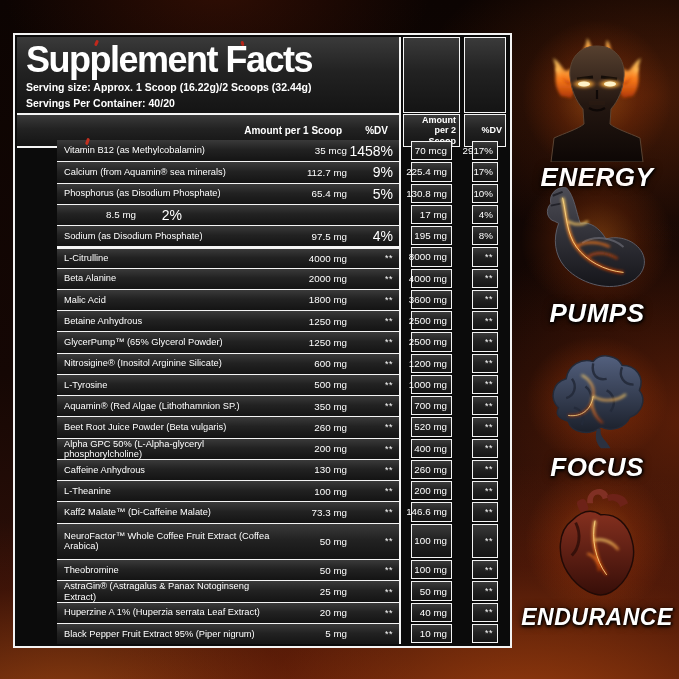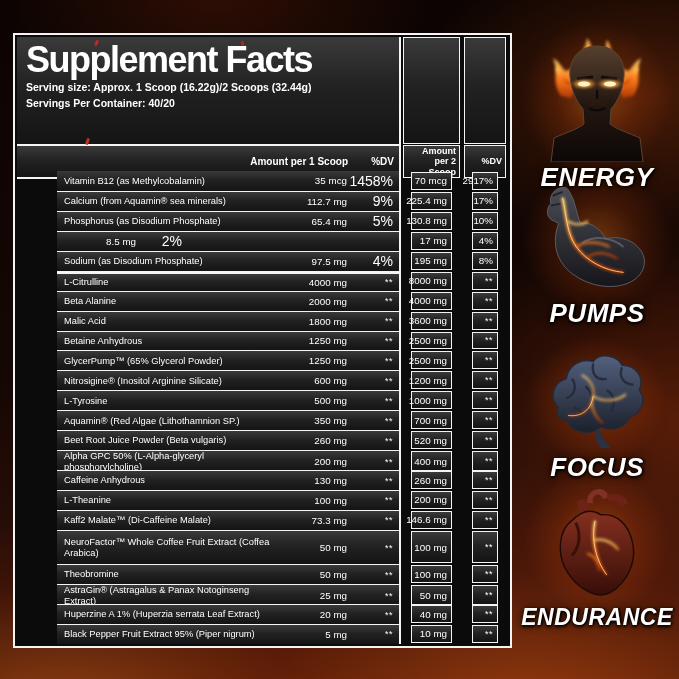--- a/index.html
+++ b/index.html
@@ -32,29 +32,29 @@
   }
   
   .label{
     position:absolute;left:13px;top:33px;width:499px;height:615px;z-index:2;
     box-sizing:border-box;border:2px solid #f4f4f4;background:#0b0b0b;
     display:flex;flex-direction:column;padding:2px;
   }
   .band{display:grid;grid-template-columns:1fr 61px 46px;}
   .cellbg{background:linear-gradient(180deg,#3a3a3a 0%,#222 45%,#141414 100%);}
   
-  .band.head{height:107px;}
+  .band.head{height:76px;}
   .hleft{border-right:2px solid #f4f4f4;padding:2px 8px 0 9px;}
   .hbox{border:1.5px solid #f4f4f4;margin:0 2px;}
   .title{font-size:36px;font-weight:bold;letter-spacing:-1.5px;line-height:1.15;white-space:nowrap;}
   .serv{font-size:10.5px;font-weight:bold;line-height:1.45;}
   
   .band.colhead{height:27px;}
   .chleft{border-top:2.5px solid #f4f4f4;border-right:2px solid #f4f4f4;border-bottom:2.5px solid #f4f4f4;
-    display:flex;align-items:center;justify-content:flex-end;padding:0 5px;gap:0;}
+    display:flex;align-items:center;justify-content:flex-end;padding:0 11px;gap:0;}
   .chleft .a1{font-size:10px;font-weight:bold;text-align:right;}
   .chleft .d1{width:46px;font-size:10px;font-weight:bold;text-align:right;}
   .chbox{border:1.5px solid #f4f4f4;margin:1px 2px;display:flex;align-items:center;justify-content:flex-end;
     font-size:9px;font-weight:bold;text-align:right;line-height:1.15;padding:0 3px;}
   
   .rows{flex:1;display:flex;flex-direction:column;}
   .row{flex:1;display:grid;grid-template-columns:1fr 61px 46px;min-height:0;}
   .row.tall{flex:1.72;}
   .lcell{border-top:1.5px solid #f4f4f4;border-right:2px solid #f4f4f4;
     display:flex;align-items:center;padding:0 6px 0 7px;min-width:0;margin-left:40px;}

